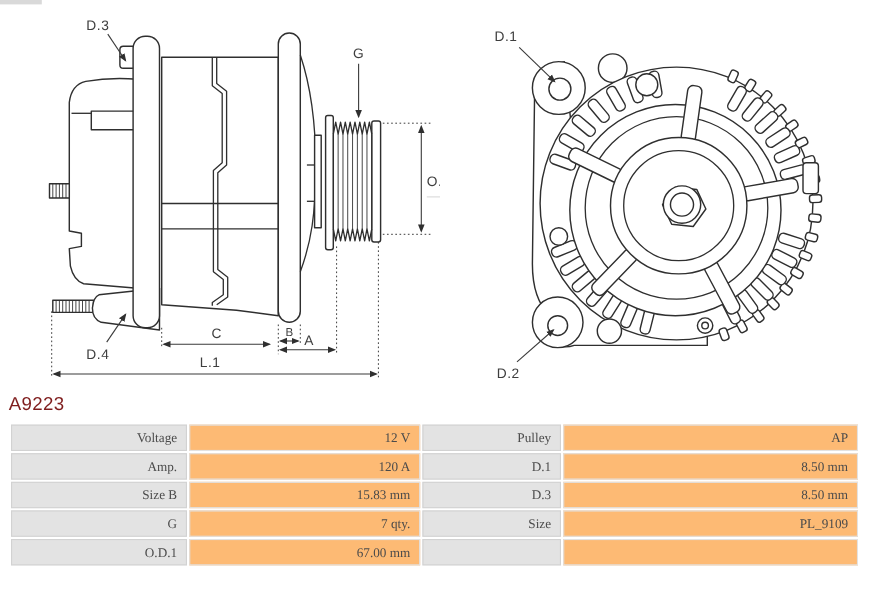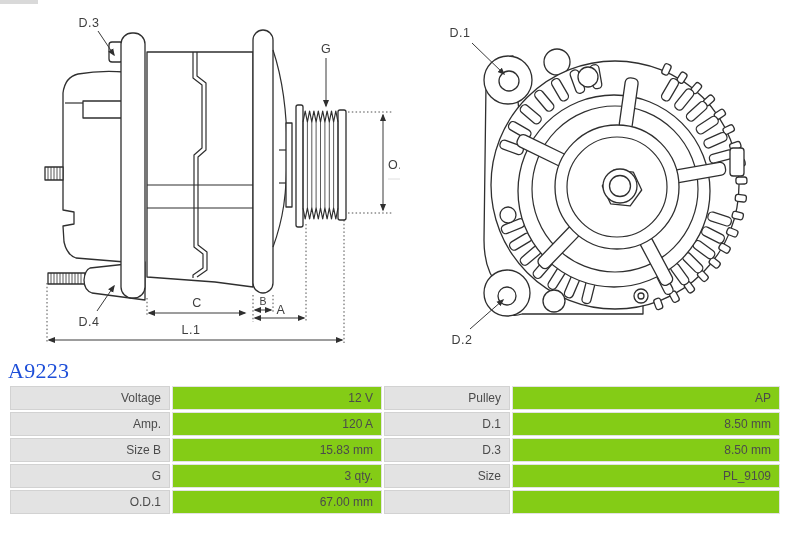--- a/index.html
+++ b/index.html
@@ -18,35 +18,35 @@
   .outline{fill:#ffffff;stroke:#2f2f2f;stroke-width:1.3;stroke-linejoin:round;}
   .line{fill:none;stroke:#2f2f2f;stroke-width:1.2;stroke-linejoin:round;}
   .thin{fill:none;stroke:#2f2f2f;stroke-width:0.8;}
   .dim{fill:none;stroke:#3a3a3a;stroke-width:1;}
   .dot{fill:none;stroke:#3a3a3a;stroke-width:0.9;stroke-dasharray:1.5 2.3;}
   .lbl{font-family:"Liberation Sans",sans-serif;font-size:12.5px;fill:#3e3e3e;letter-spacing:.5px;}
   .lbl-s{font-family:"Liberation Sans",sans-serif;font-size:10.5px;fill:#3e3e3e;}
   .faint{stroke:#dedede;stroke-width:1;}
 
   .part-number{
-    position:absolute;left:8px;top:358px;font-size:22px;color:#1d4ed8;
-    letter-spacing:.3px;font-weight:400;font-family:Liberation Serif, serif;
+    position:absolute;left:8px;top:358px;font-size:17px;color:#7f1d1d;
+    letter-spacing:.3px;font-weight:400;
   }
   table.spec{
     position:absolute;left:8px;top:384px;
     border-collapse:separate;border-spacing:2px;
     table-layout:fixed;width:774px;
   }
   table.spec td{
     height:22px;font-size:12px;color:#4b4b4b;
     text-align:right;padding:0 8px 0 4px;vertical-align:middle;
-    white-space:nowrap;overflow:hidden;
+    white-space:nowrap;overflow:hidden;font-family:Liberation Serif, serif;
   }
   td.k{background:#e3e3e3;border:1px solid #d2d2d2;}
-  td.v{background:#84cc16;border:1px solid #e2e2e2;}
+  td.v{background:#fdba74;border:1px solid #e2e2e2;}
   col.c1{width:160px}col.c2{width:210px}col.c3{width:126px}col.c4{width:268px}
 </style>
 </head>
 <body>
 
 <div class="corner-artifact"></div>
 
 <div class="diagram">
 
   <svg id="side-svg" width="400" height="360" viewBox="0 0 400 360">
@@ -255,21 +255,21 @@
       <td class="v">8.50 mm</td>
     </tr>
     <tr>
       <td class="k">Size B</td>
       <td class="v">15.83 mm</td>
       <td class="k">D.3</td>
       <td class="v">8.50 mm</td>
     </tr>
     <tr>
       <td class="k">G</td>
-      <td class="v">3 qty.</td>
+      <td class="v">7 qty.</td>
       <td class="k">Size</td>
       <td class="v">PL_9109</td>
     </tr>
     <tr>
       <td class="k">O.D.1</td>
       <td class="v">67.00 mm</td>
       <td class="k"></td>
       <td class="v"></td>
     </tr>
   </tbody>

